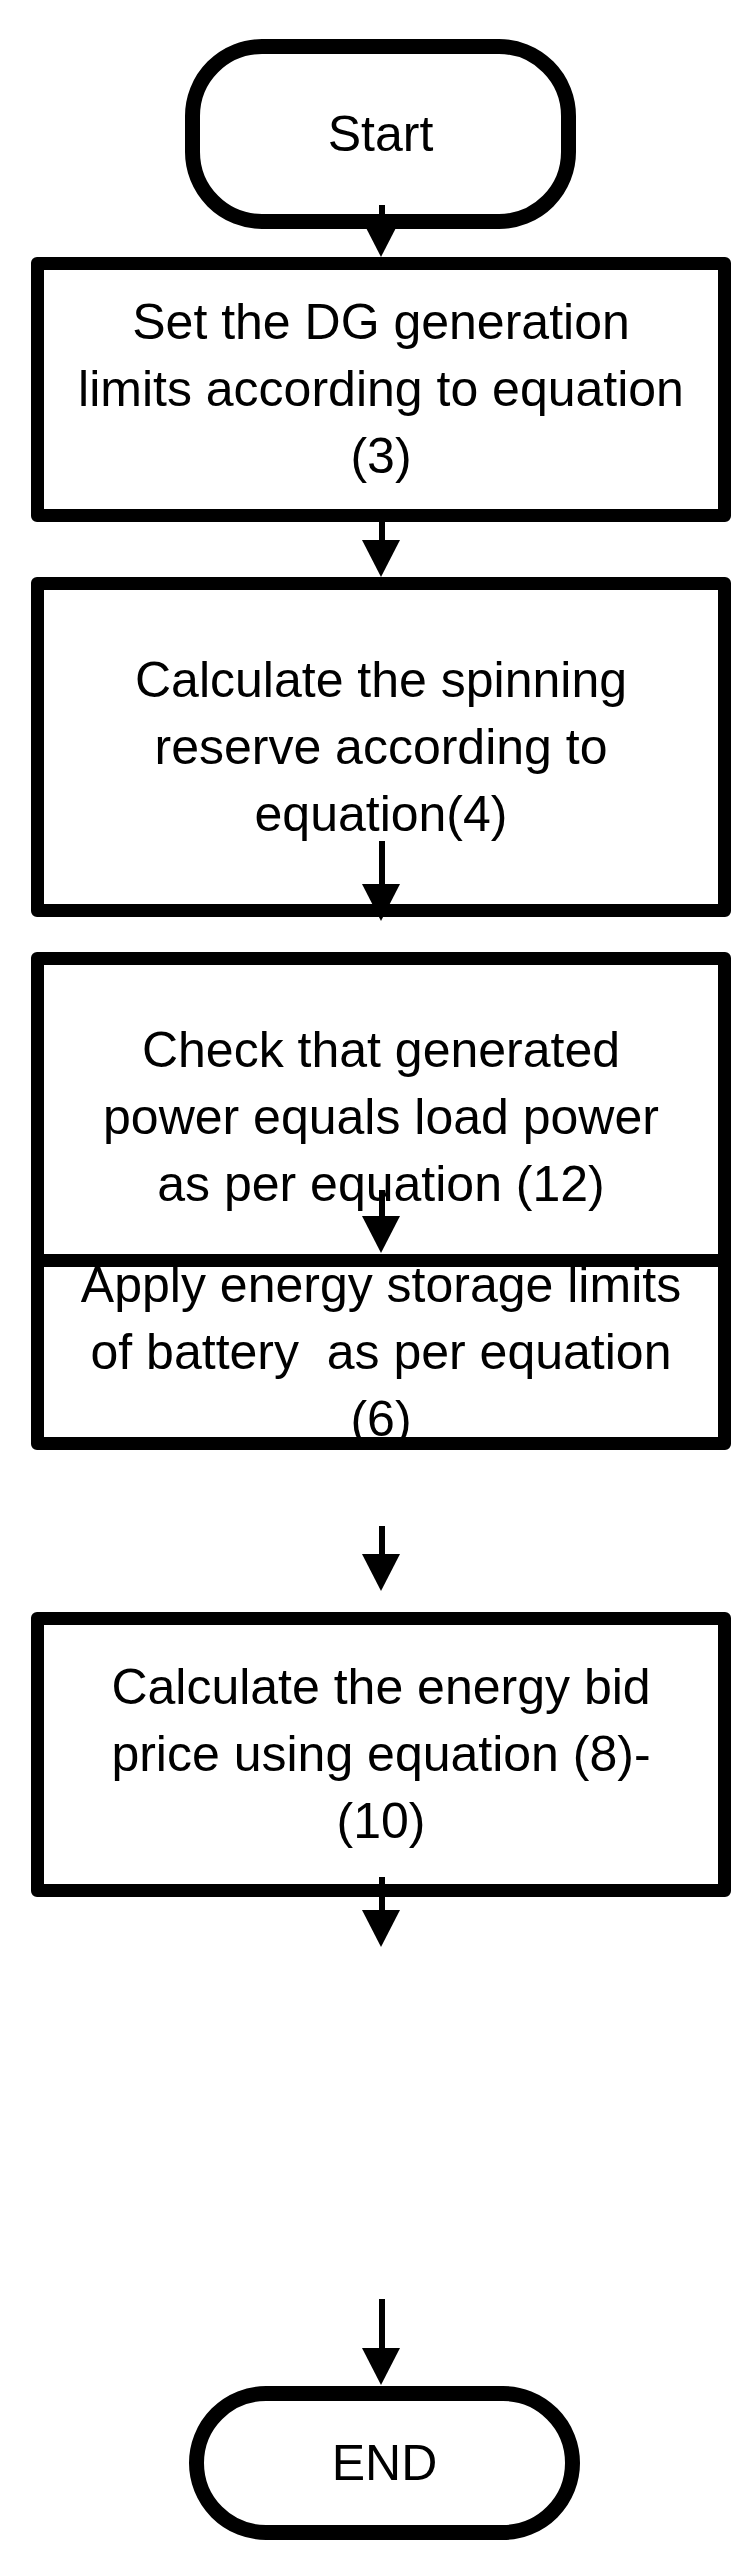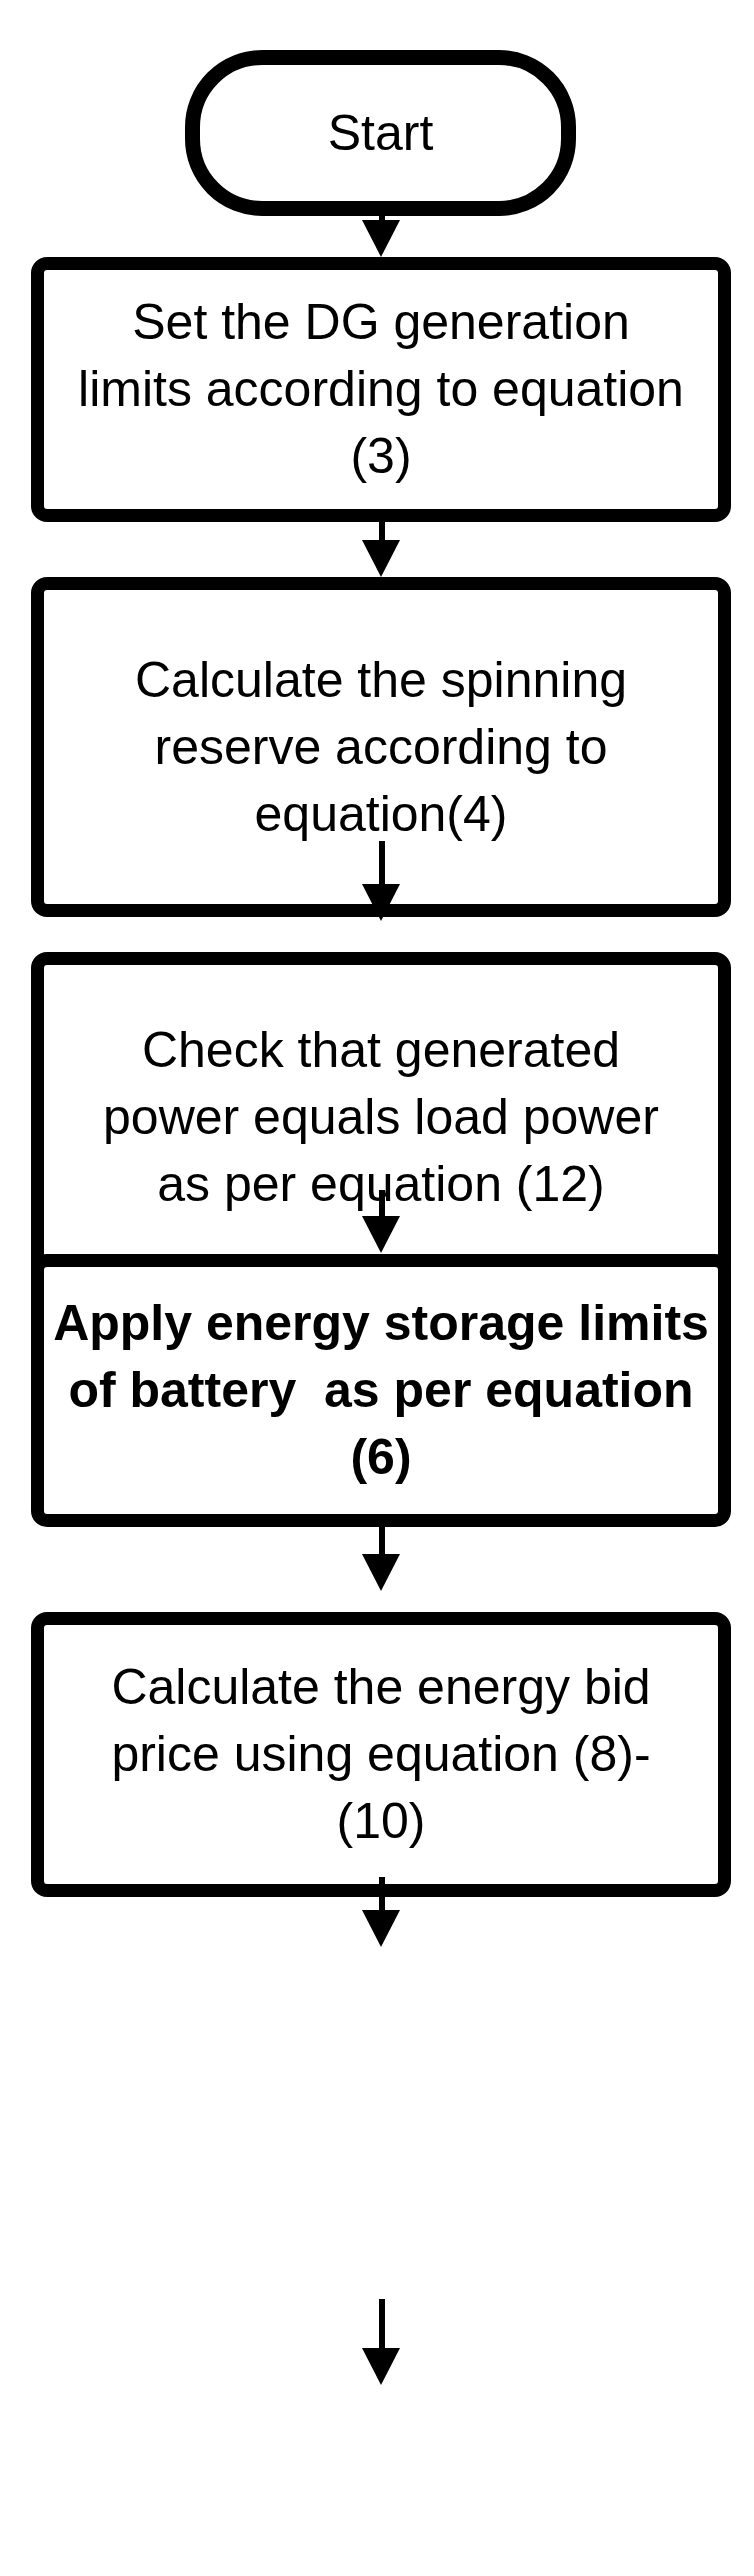--- a/index.html
+++ b/index.html
@@ -28,21 +28,21 @@
     color: #000000;
   }
 
   .terminator {
     border: 15.7px solid #000000;
     border-radius: 77px;
   }
 
   .process {
     border: 13px solid #000000;
-    border-radius: 16px;
+    border-radius: 6px;
     left: 31px;
     width: 700px;
   }
 
   .arrow {
     position: absolute;
     left: 361px;
     width: 42px;
   }
   .arrow .shaft {
@@ -62,21 +62,21 @@
     border-left: 19.6px solid transparent;
     border-right: 19.6px solid transparent;
     border-top: 37px solid #000000;
   }
 </style>
 </head>
 <body>
 
 <div class="canvas">
 
-  <div class="node terminator" style="left:185px; top:39px; width:391px; height:166px;margin-top:11px;">Start</div>
+  <div class="node terminator" style="left:185px; top:39px; width:391px; height:190px;">Start</div>
 
   <div class="arrow" style="top:205px; height:52px;">
     <div class="shaft"></div>
     <div class="head"></div>
   </div>
 
   <div class="node process" style="top:257px; height:265px;">Set the DG generation
 limits according to equation
 (3)</div>
 
@@ -96,21 +96,21 @@
 
   <div class="node process" style="top:952px; height:331px;">Check that generated
 power equals load power
 as per equation (12)</div>
 
   <div class="arrow" style="top:1190px; height:63px;">
     <div class="shaft"></div>
     <div class="head"></div>
   </div>
 
-  <div class="node process" style="top:1254px; height:273px;font-weight:bold;">Apply energy storage limits
+  <div class="node process" style="top:1254px; height:196px;">Apply energy storage limits
 of battery  as per equation
 (6)</div>
 
   <div class="arrow" style="top:1526px; height:65px;">
     <div class="shaft"></div>
     <div class="head"></div>
   </div>
 
   <div class="node process" style="top:1592px; height:285px;margin-top:20px;">Calculate the energy bid
 price using equation (8)-
@@ -120,15 +120,16 @@
     <div class="shaft"></div>
     <div class="head"></div>
   </div>
 
 
   <div class="arrow" style="top:2299px; height:86px;">
     <div class="shaft"></div>
     <div class="head"></div>
   </div>
 
+  <div class="node terminator" style="left:189px; top:2386px; width:391px; height:154px;">END</div>
 
 </div>
 
 
 </body></html>

